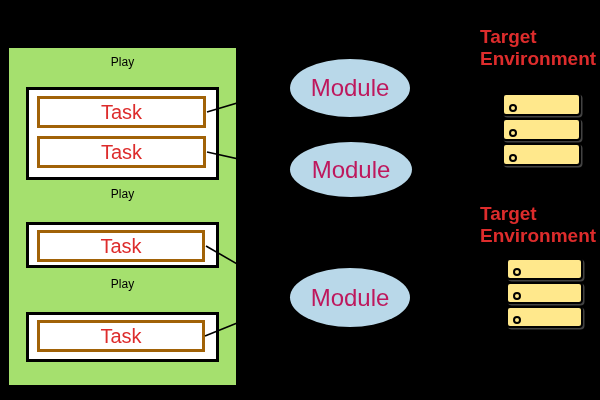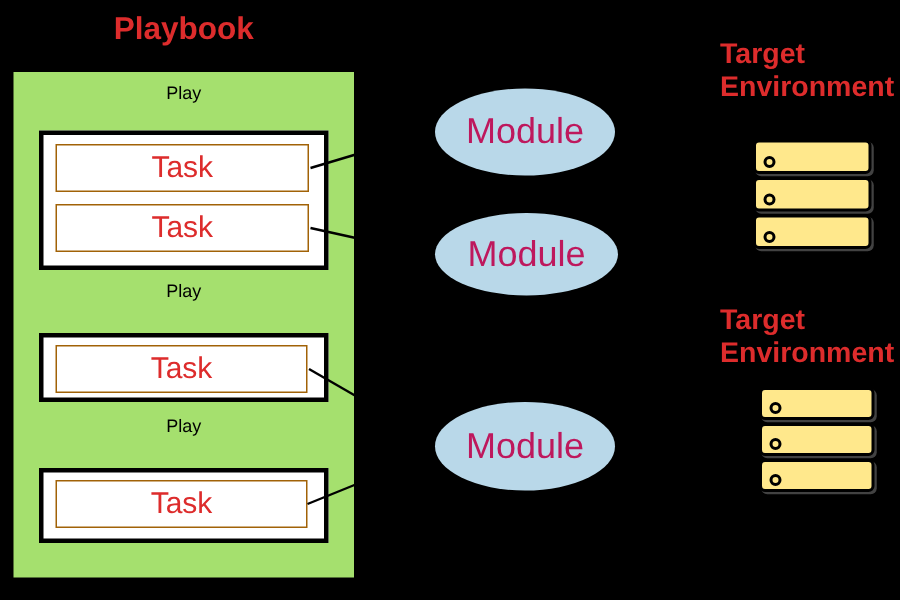--- a/index.html
+++ b/index.html
@@ -32,21 +32,21 @@
 
   .play-container{
     background:#fff;border:3px solid #000;
     box-sizing:border-box;
   }
   .play-container.c1{left:26px;top:87px;width:193px;height:93px;}
   .play-container.c2{left:26px;top:222px;width:193px;height:46px;}
   .play-container.c3{left:26px;top:312px;width:193px;height:50px;}
 
   .task-box{
-    background:#fff;border:1px solid #a16207;
+    background:#fff;border:3px solid #a16207;
     box-sizing:border-box;
     display:flex;align-items:center;justify-content:center;
     color:var(--red-text,#dd2c2c);font-size:20px;
   }
   .task-box.t1{left:37px;top:96px;width:169px;height:32px;}
   .task-box.t2{left:37px;top:136px;width:169px;height:32px;}
   .task-box.t3{left:37px;top:230px;width:168px;height:32px;}
   .task-box.t4{left:37px;top:320px;width:168px;height:32px;}
 
   .module-node{
@@ -85,21 +85,20 @@
     position:absolute;left:5px;bottom:2px;
     width:4px;height:4px;border:2px solid #000;border-radius:50%;
   }
   svg.arrows{position:absolute;left:0;top:0;pointer-events:none;}
 </style>
 </head>
 <body>
 
 <div class="canvas">
 
-  <div class="abs playbook-title">Playbook</div>
 
   <div class="abs playbook-box"></div>
 
   <div class="abs play-label p1">Play</div>
   <div class="abs play-label p2">Play</div>
   <div class="abs play-label p3">Play</div>
 
   <div class="abs play-container c1"></div>
   <div class="abs play-container c2"></div>
   <div class="abs play-container c3"></div>

